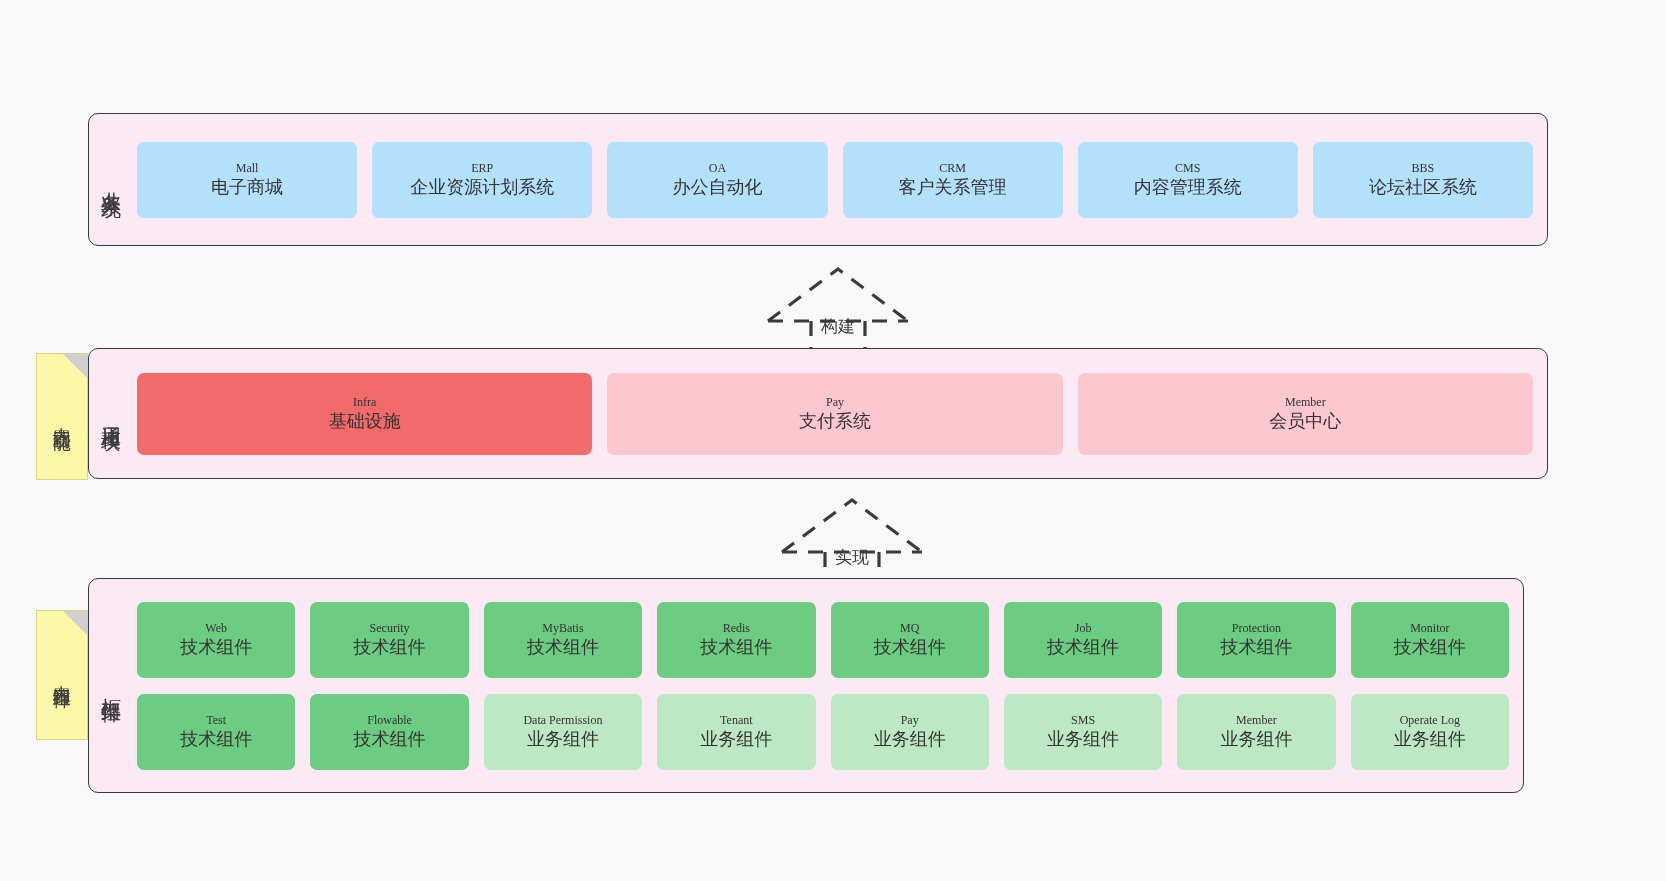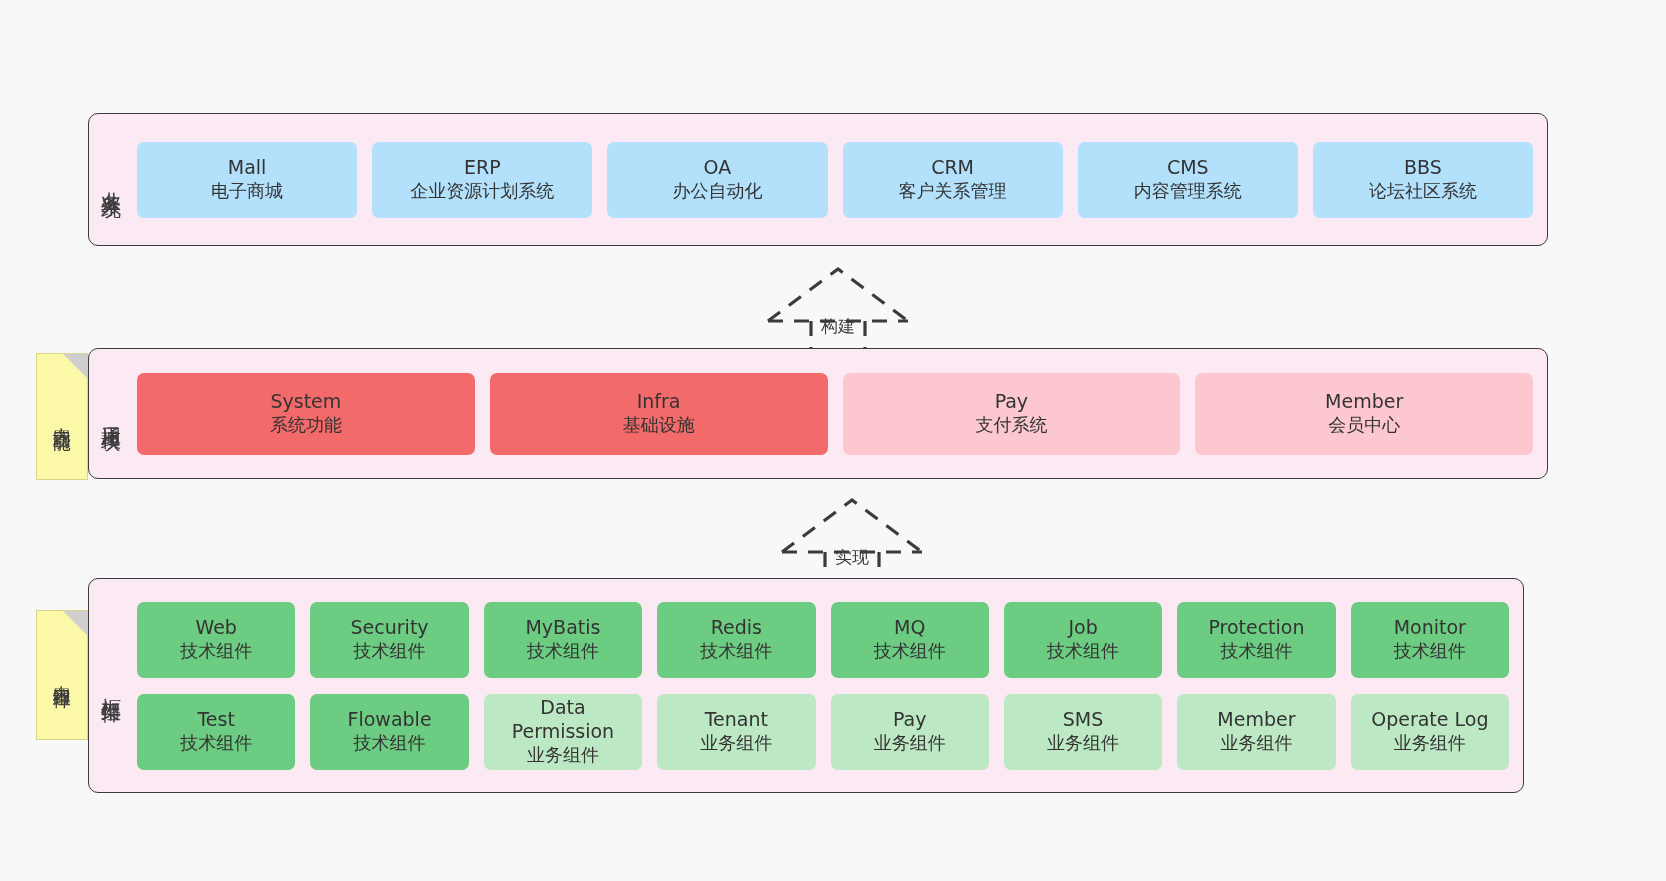--- a/index.html
+++ b/index.html
@@ -68,21 +68,22 @@
     display: flex;
     flex-direction: column;
     align-items: center;
     justify-content: center;
     text-align: center;
     line-height: 1.26;
     padding: 4px 6px;
     color: #333333;
   }
   .box .t-en {
-    font-size: 19px;
+    font-size: 12px;
+    font-family: Liberation Serif, serif;
   }
   .box .t-cn {
     font-size: 18px;
   }
 
   .h-biz   { height: 76px; }
   .h-mod   { height: 82px; }
   .h-frame { height: 76px; }
 
   .c-blue       { background: #b3e0fb; }
@@ -201,24 +202,20 @@
 
   <div class="sticky" id="sticky-modules">
     <span>内置功能</span>
   </div>
 
   <div class="layer" id="layer-modules">
     <div class="layer-title">通用模块</div>
     <div class="layer-body">
       <div class="row">
         <div class="box h-mod c-red">
-          <span class="t-en">System</span>
-          <span class="t-cn">系统功能</span>
-        </div>
-        <div class="box h-mod c-red">
           <span class="t-en">Infra</span>
           <span class="t-cn">基础设施</span>
         </div>
         <div class="box h-mod c-pink">
           <span class="t-en">Pay</span>
           <span class="t-cn">支付系统</span>
         </div>
         <div class="box h-mod c-pink">
           <span class="t-en">Member</span>
           <span class="t-cn">会员中心</span>

